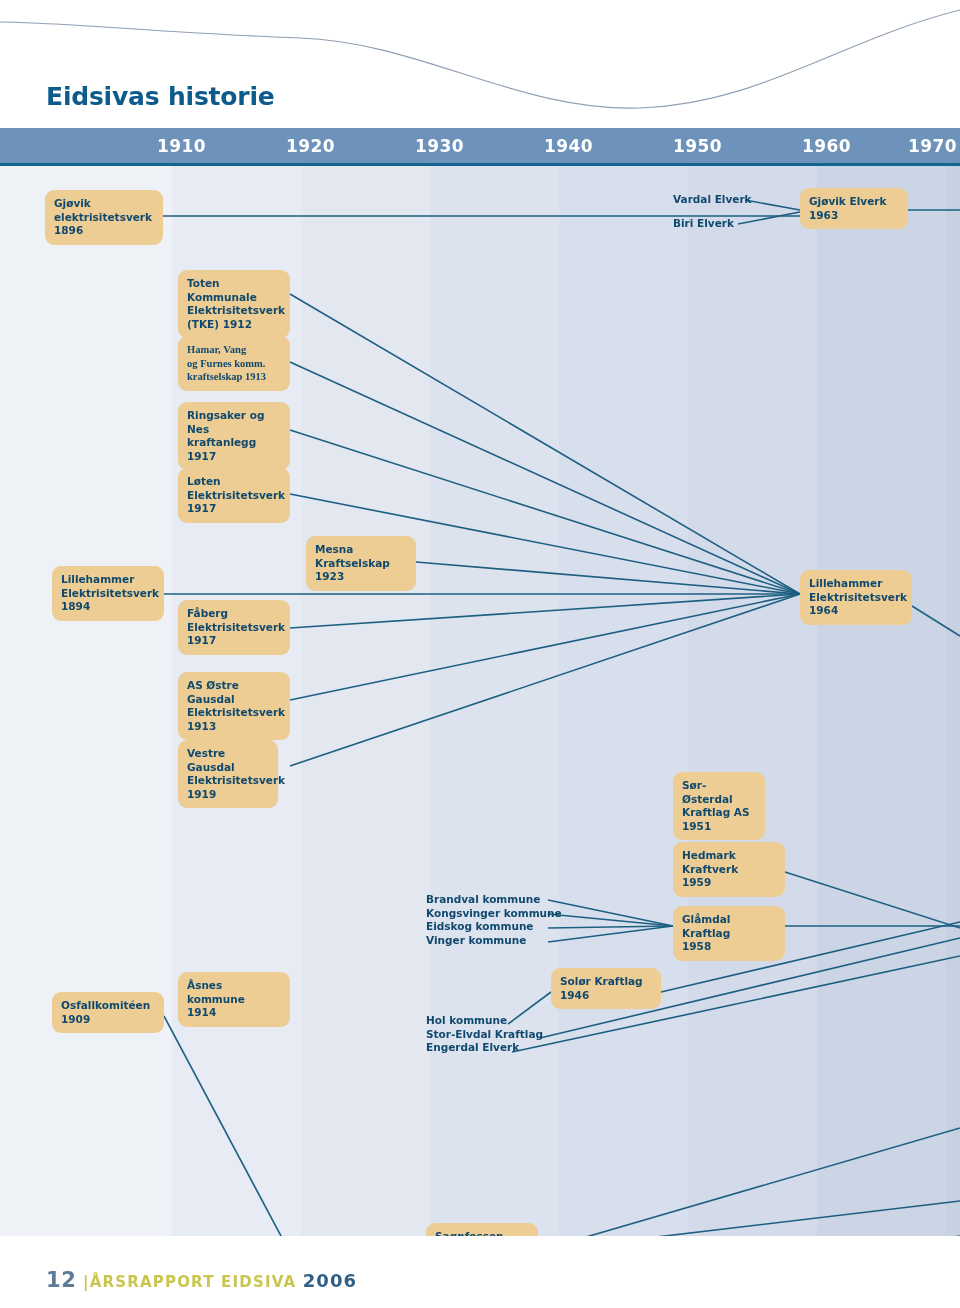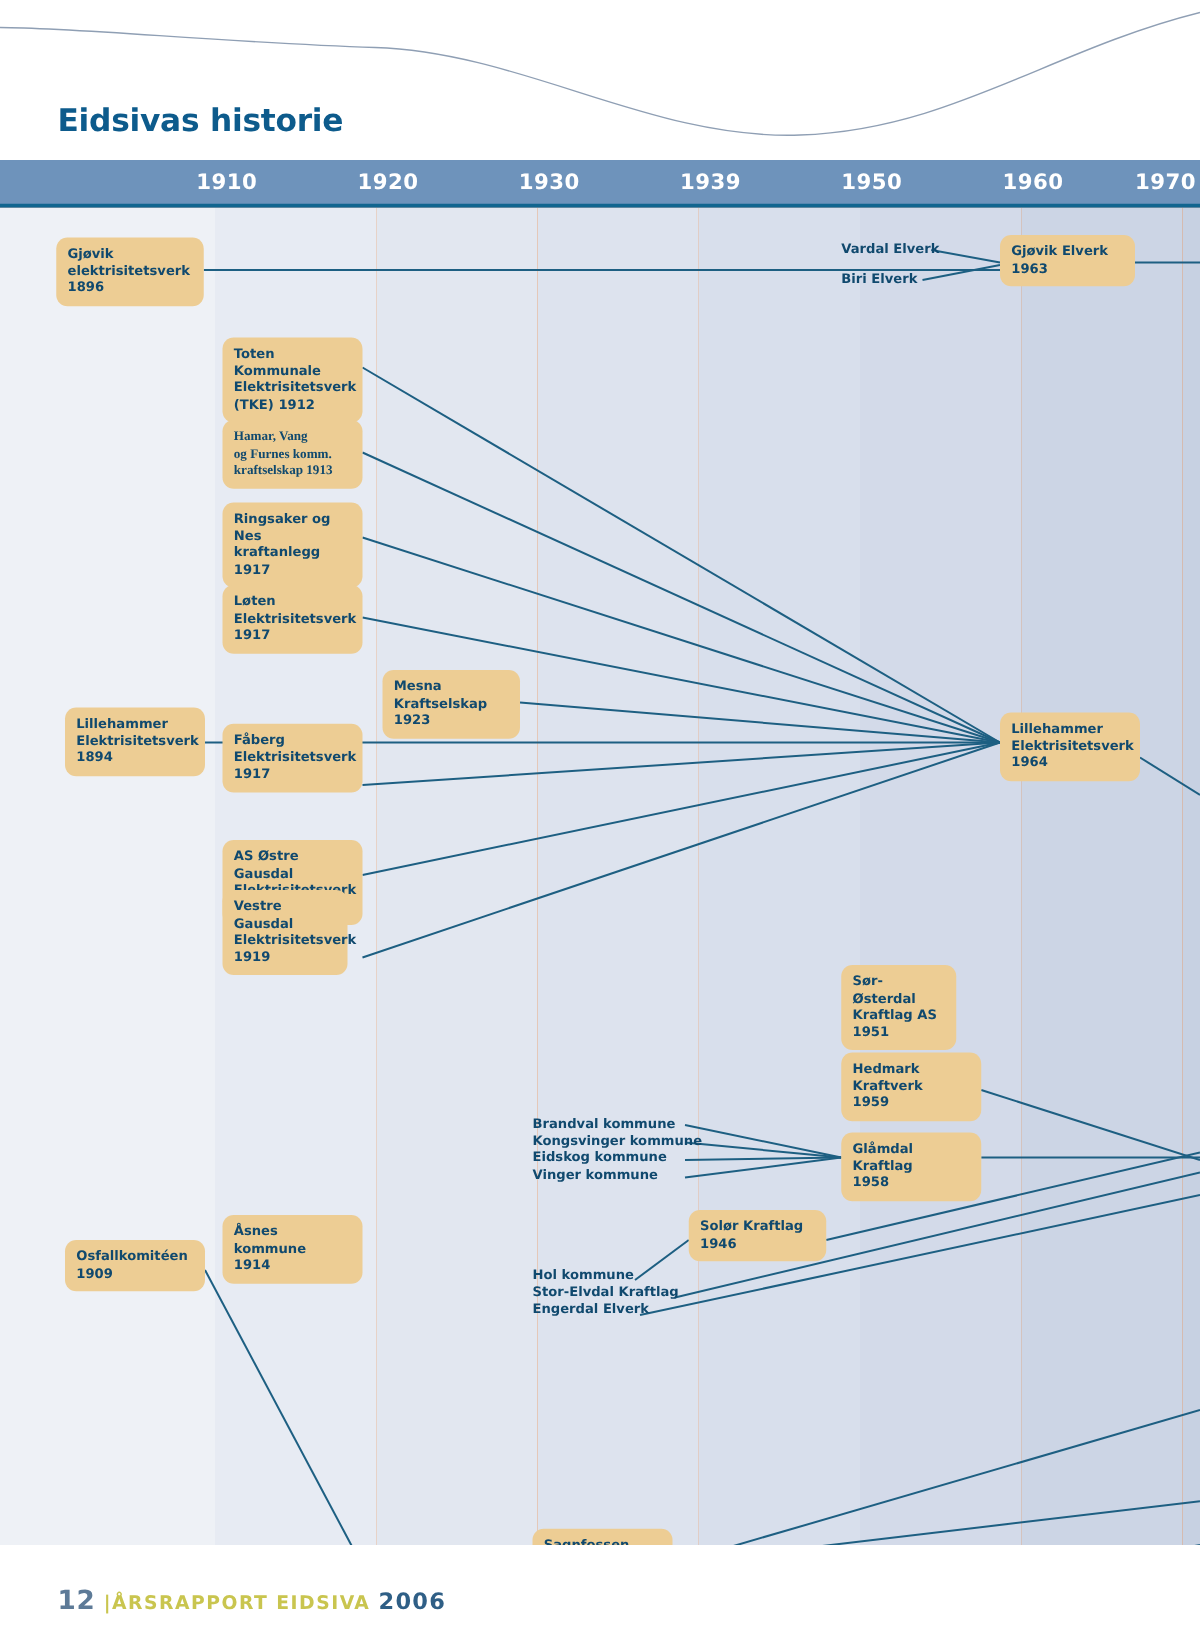--- a/index.html
+++ b/index.html
@@ -32,21 +32,21 @@
   .decade-bar .tick{
     position:absolute;top:8px;
     font-size:17px;font-weight:bold;color:#ffffff;
     letter-spacing:0.4px;
   }
 
   
   .chart{
     position:absolute;left:0;top:166px;width:960px;height:1070px;
     z-index:2;overflow:hidden;
-    background:#f97316;
+    background:#fca5a5;
   }
   .band{position:absolute;top:0;bottom:0;}
 
   .lines{position:absolute;left:0;top:0;width:960px;height:1070px;z-index:3;}
 
   
   .node{
     position:absolute;
     background:#edcd94;
     border-radius:9px;
@@ -85,21 +85,21 @@
   <svg class="swoosh" viewBox="0 0 960 120" preserveAspectRatio="none">
     <path d="M0,22 C60,22 180,34 300,38 C420,42 520,112 640,108 C760,104 840,40 960,10" fill="none" stroke="#8f9fb4" stroke-width="1.1"></path>
   </svg>
 
   <div class="title">Eidsivas historie</div>
 
   <div class="decade-bar">
     <span class="tick" style="left:157px;">1910</span>
     <span class="tick" style="left:286px;">1920</span>
     <span class="tick" style="left:415px;">1930</span>
-    <span class="tick" style="left:544px;">1939</span>
+    <span class="tick" style="left:544px;">1940</span>
     <span class="tick" style="left:673px;">1950</span>
     <span class="tick" style="left:802px;">1960</span>
     <span class="tick" style="left:908px;">1970</span>
   </div>
 
   <div class="chart">
 
     <div class="band" style="left:0px;width:172px;background:#eef1f6;"></div>
     <div class="band" style="left:172px;width:129px;background:#e7ebf3;"></div>
     <div class="band" style="left:301px;width:129px;background:#e2e7f0;"></div>
@@ -191,31 +191,31 @@
     <div class="node" style="left:178px;top:302px;width:112px;">Løten
 Elektrisitetsverk
 1917</div>
 
     <div class="node" style="left:52px;top:400px;width:112px;">Lillehammer
 Elektrisitetsverk
 1894</div>
     <div class="node" style="left:306px;top:370px;width:110px;">Mesna
 Kraftselskap
 1923</div>
-    <div class="node" style="left:178px;top:413px;width:112px;">Fåberg
+    <div class="node" style="left:178px;top:434px;width:112px;">Fåberg
 Elektrisitetsverk
 1917</div>
     <div class="node" style="left:800px;top:404px;width:112px;">Lillehammer
 Elektrisitetsverk
 1964</div>
 
     <div class="node" style="left:178px;top:506px;width:112px;">AS Østre Gausdal
 Elektrisitetsverk
 1913</div>
-    <div class="node" style="left:178px;top:546px;width:100px;">Vestre Gausdal
+    <div class="node" style="left:178px;top:574px;width:100px;">Vestre Gausdal
 Elektrisitetsverk
 1919</div>
 
     <div class="node" style="left:673px;top:606px;width:92px;">Sør-Østerdal
 Kraftlag AS
 1951</div>
     <div class="node" style="left:673px;top:676px;width:112px;">Hedmark
 Kraftverk
 1959</div>
 

